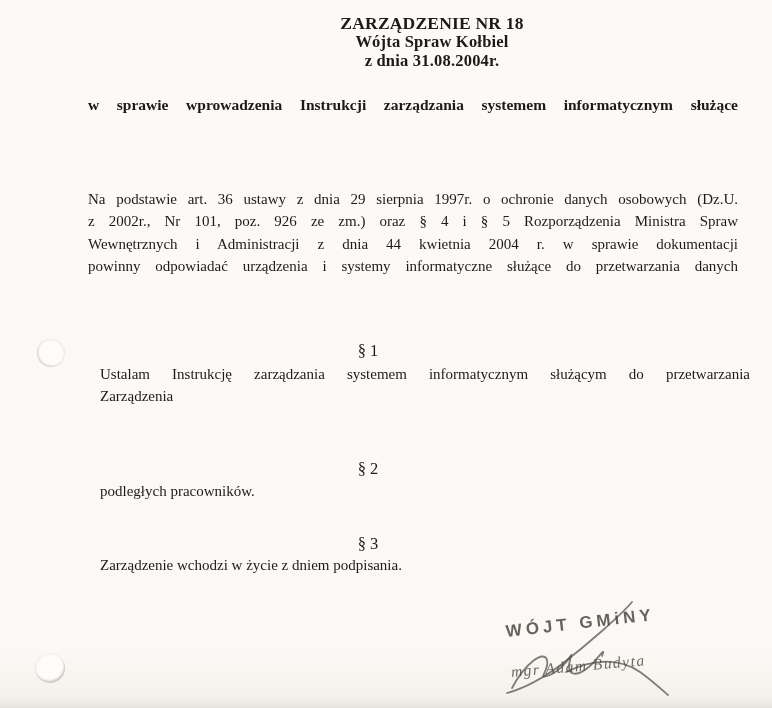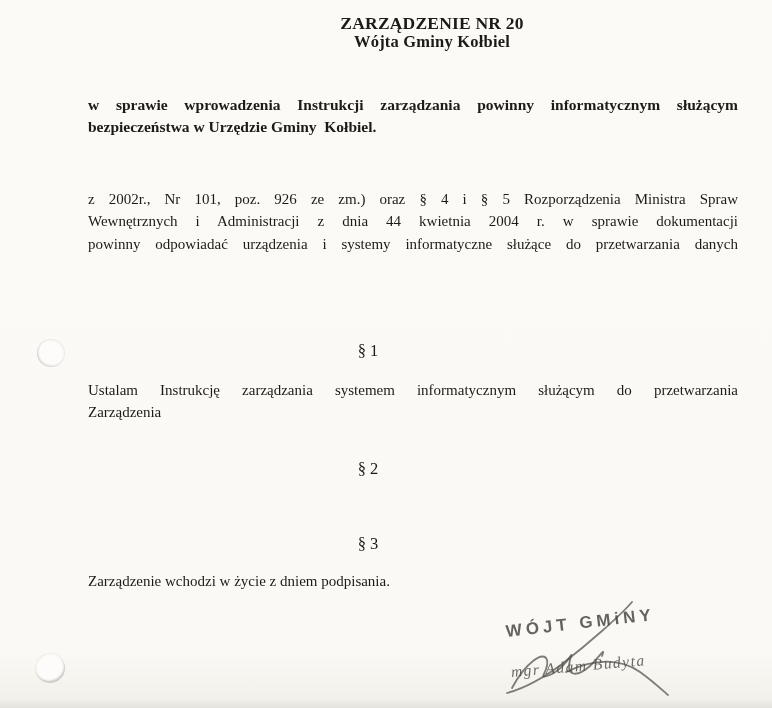--- a/index.html
+++ b/index.html
@@ -34,22 +34,22 @@
     font-size: 15px; line-height: 22.3px;
   }
   .sec-mark {
     position: absolute; left: 88px; width: 560px;
     text-align: center; font-size: 16.5px;
   }
   #sec1-mark { top: 341px; }
   #sec2-mark { top: 459px; }
   #sec3-mark { top: 534px; }
   .sec-par {
-    position: absolute; left: 88px; width: 650px;
-    font-size: 15px; line-height: 22px; margin-top: 16px;
+    position: absolute; left: 100px; width: 650px;
+    font-size: 15px; line-height: 22px;
   }
   #sec1-par { top: 363px; }
   #sec2-par { top: 480px; }
   #sec3-par { top: 554px; }
   .line { display: block; }
   .just {
     text-align: justify;
     text-align-last: justify;
     -moz-text-align-last: justify;
     white-space: nowrap;
@@ -99,43 +99,45 @@
 </style>
 </head>
 <body>
 
 <div id="doc">
 
   <div class="hole" id="hole-top"></div>
   <div class="hole" id="hole-bottom"></div>
 
   <div class="header">
-    <div class="h1">ZARZĄDZENIE NR 20</div>
-    <div class="h2">Wójta Gminy Kołbiel</div>
+    <div class="h1">ZARZĄDZENIE NR 18</div>
+    <div class="h2">Wójta Spraw Kołbiel</div>
+    <div class="h3">z dnia 31.08.2004r.</div>
   </div>
 
   <div class="subject">
-    <span class="line just">w sprawie wprowadzenia Instrukcji zarządzania powinny informatycznym służącym</span>
-    <span class="line pre">bezpieczeństwa w Urzędzie Gminy  Kołbiel.</span>
+    <span class="line just">w sprawie wprowadzenia Instrukcji zarządzania systemem informatycznym służące</span>
   </div>
 
   <div class="preamble">
+    <span class="line just">Na podstawie art. 36 ustawy z dnia 29 sierpnia 1997r. o ochronie danych osobowych (Dz.U.</span>
     <span class="line just">z 2002r., Nr 101, poz. 926 ze zm.) oraz § 4 i § 5 Rozporządzenia Ministra Spraw</span>
     <span class="line just">Wewnętrznych i Administracji z dnia 44 kwietnia 2004 r. w sprawie dokumentacji</span>
     <span class="line just">powinny odpowiadać urządzenia i systemy informatyczne służące do przetwarzania danych</span>
   </div>
 
   <div class="sec-mark" id="sec1-mark">§ 1</div>
   <div class="sec-par" id="sec1-par">
     <span class="line just">Ustalam Instrukcję zarządzania systemem informatycznym służącym do przetwarzania</span>
     <span class="line">Zarządzenia</span>
   </div>
 
   <div class="sec-mark" id="sec2-mark">§ 2</div>
   <div class="sec-par" id="sec2-par">
+    <span class="line">podległych pracowników.</span>
   </div>
 
   <div class="sec-mark" id="sec3-mark">§ 3</div>
   <div class="sec-par" id="sec3-par">
     <span class="line">Zarządzenie wchodzi w życie z dniem podpisania.</span>
   </div>
 
   <svg class="signature-svg" viewBox="0 0 240 112" aria-hidden="true">
     <path d="M 162 6 C 150 20, 118 48, 92 68 C 72 83, 52 93, 37 97"></path>
     <path d="M 42 92 C 56 66, 74 54, 77 64 C 80 75, 64 86, 82 78 C 100 68, 104 50, 100 64 C 96 80, 106 82, 120 70 C 130 60, 136 50, 132 60"></path>

